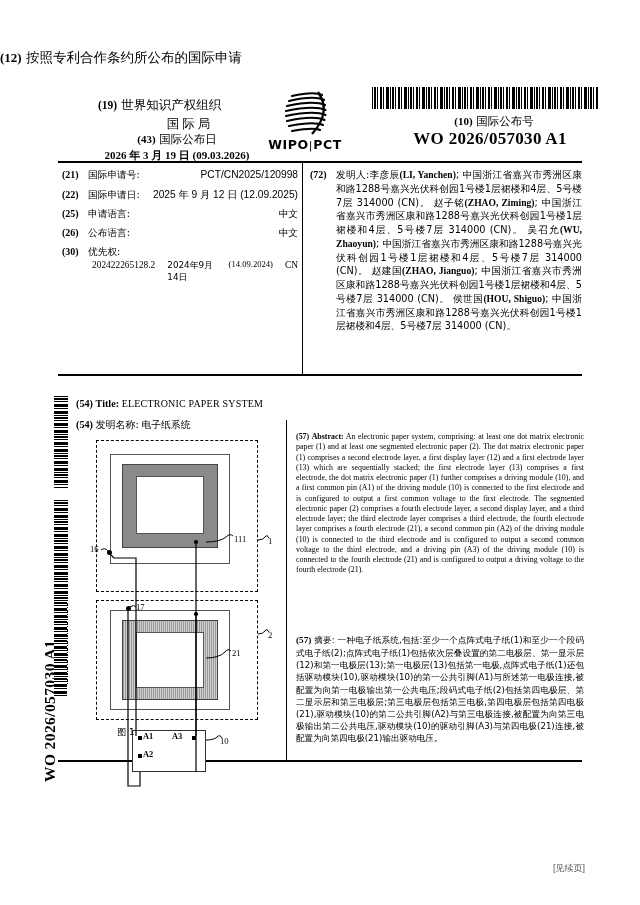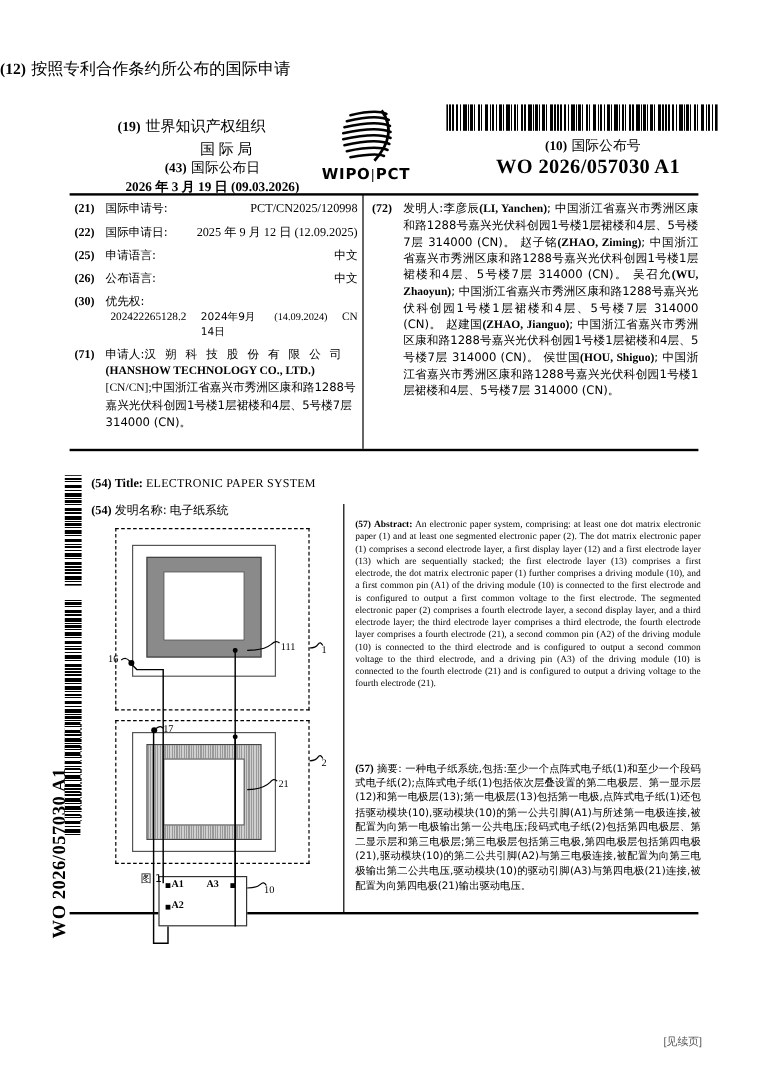--- a/index.html
+++ b/index.html
@@ -127,21 +127,21 @@
     text-align: justify;
   }
   .fld { position: relative; padding-left: 26px; margin-bottom: 5.5px; }
   .fld .code {
     position: absolute; left: 0; top: 0;
     font-family: "Liberation Serif", serif;
     font-weight: bold; font-size: 10px;
   }
   .fld .lbl { font-family: "DejaVu Sans", sans-serif; }
   .row2 { display: flex; justify-content: space-between; align-items: baseline; }
-  .row2 .val { font-family: Liberation Serif, serif; font-size: 10.2px; white-space: nowrap; }
+  .row2 .val { font-family: Liberation Sans, sans-serif; font-size: 10.2px; white-space: nowrap; }
   .row2 .val-cn { font-family: "DejaVu Sans", sans-serif; font-size: 9.7px; }
   .ipc { font-family: "Liberation Serif", serif; font-weight: bold; font-style: italic; font-size: 10.3px; }
   .prio {
     font-family: "Liberation Serif", serif; font-size: 9.4px;
     display: flex; gap: 12px; padding-left: 4px; margin-top: 1px;
   }
   .prio .pd { font-family: "DejaVu Sans", sans-serif; font-size: 8.8px; }
   .prio .pdl { font-size: 8.6px; }
   .en { font-family: "Liberation Serif", serif; font-weight: bold; font-size: 9.6px; }
   .sp { letter-spacing: 2.2px; }
@@ -337,26 +337,20 @@
       <span class="code">(30)</span>
       <span class="lbl">优先权:</span>
       <div class="prio">
         <span>202422265128.2</span>
         <span class="pd">2024年9月14日</span>
         <span class="pdl">(14.09.2024)</span>
         <span>CN</span>
       </div>
     </div>
 
-    <div class="fld fld-appl">
-      <span class="code">(71)</span>
-      <span class="lbl">申请人:</span><span class="lbl sp">汉 朔 科 技 股 份 有 限 公 司</span>
-      <span class="en">(HANSHOW TECHNOLOGY CO., LTD.)</span>
-      <span class="en" style="font-weight:normal">[CN/CN];</span><span class="lbl">中国浙江省嘉兴市秀洲区康和路1288号嘉兴光伏科创园1号楼1层裙楼和4层、5号楼7层 314000 (CN)。</span>
-    </div>
   </div>
 
   <div class="bib-right">
     <div class="fld">
       <span class="code">(72)</span>
       <span class="lbl">发明人:</span><span class="lbl">李彦辰</span><span class="en">(LI, Yanchen)</span><span class="lbl">; 中国浙江省嘉兴市秀洲区康和路1288号嘉兴光伏科创园1号楼1层裙楼和4层、5号楼7层 314000 (CN)。</span>
       <span class="lbl">赵子铭</span><span class="en">(ZHAO, Ziming)</span><span class="lbl">; 中国浙江省嘉兴市秀洲区康和路1288号嘉兴光伏科创园1号楼1层裙楼和4层、5号楼7层 314000 (CN)。</span>
       <span class="lbl">吴召允</span><span class="en">(WU, Zhaoyun)</span><span class="lbl">; 中国浙江省嘉兴市秀洲区康和路1288号嘉兴光伏科创园1号楼1层裙楼和4层、5号楼7层 314000 (CN)。</span>
       <span class="lbl">赵建国</span><span class="en">(ZHAO, Jianguo)</span><span class="lbl">; 中国浙江省嘉兴市秀洲区康和路1288号嘉兴光伏科创园1号楼1层裙楼和4层、5号楼7层 314000 (CN)。</span>
       <span class="lbl">侯世国</span><span class="en">(HOU, Shiguo)</span><span class="lbl">; 中国浙江省嘉兴市秀洲区康和路1288号嘉兴光伏科创园1号楼1层裙楼和4层、5号楼7层 314000 (CN)。</span>

